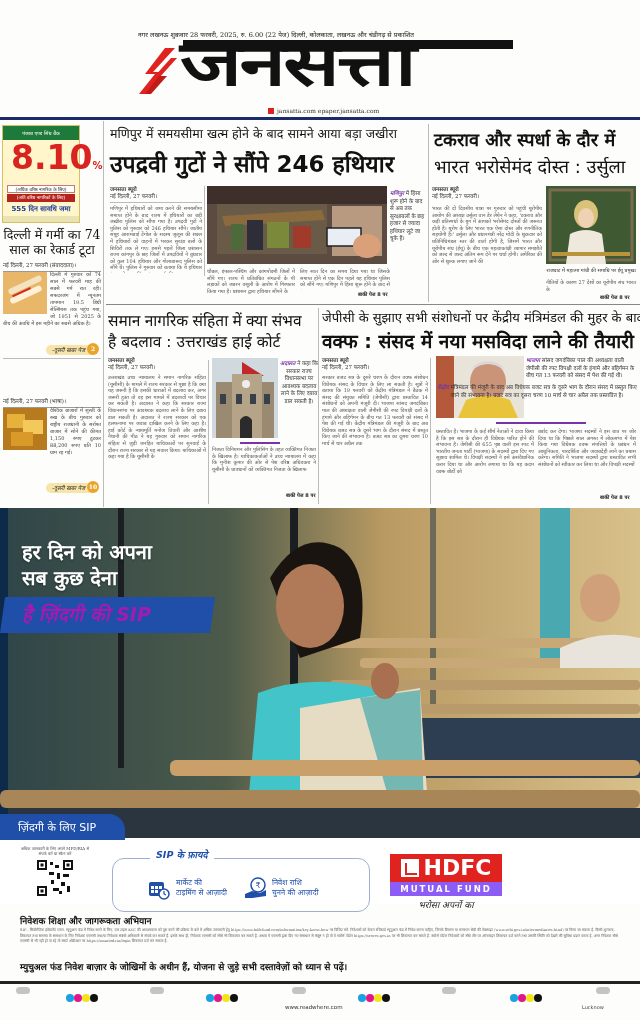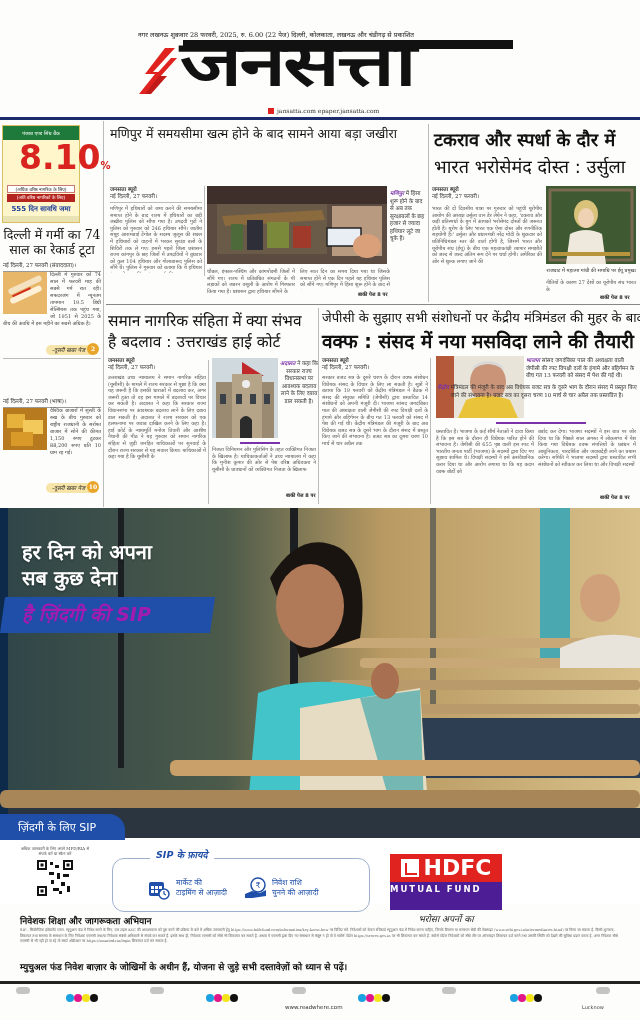--- a/index.html
+++ b/index.html
@@ -14,21 +14,21 @@
   .logo-text { position: absolute; left: 180px; top: 33px; font-family: "DejaVu Sans", sans-serif; font-weight: bold; font-size: 62px; letter-spacing: -2px; color: #111; line-height: 1; transform: scaleX(1.35); transform-origin: left top; }
   .logo-bar { position: absolute; left: 183px; top: 40px; width: 330px; height: 9px; background: #111; }
   .weburl { position: absolute; top: 107px; left: 268px; font-size: 6px; color: #333; white-space: nowrap; }
   .weburl .sq { display:inline-block; width:6px; height:6px; background:#d22; margin-right:3px; vertical-align: -1px; }
   .mast-rule { position: absolute; left: 0; top: 117px; width: 640px; height: 3px; background: #1b2a6b; }
 
   
   .left-col { position: absolute; left: 0; top: 121px; width: 104px; height: 386px; border-right: 1px solid #bbb; }
   .pnb-ad { position: absolute; left: 2px; top: 4px; width: 78px; height: 98px; background: #fff6cc; border: 1px solid #d8c060; }
   .pnb-head { height: 14px; background: #1e7a3a; color: #fff; font-size: 5px; text-align: center; line-height: 14px; font-family: "DejaVu Sans", sans-serif; }
-  .pnb-rate { font-family: "DejaVu Sans", sans-serif; font-weight: bold; color: #d8231f; font-size: 33px; line-height: 36px; text-align: left; padding-left: 16px; }
+  .pnb-rate { font-family: "DejaVu Sans", sans-serif; font-weight: bold; color: #d8231f; font-size: 33px; line-height: 36px; text-align: left; padding-left: 8px; }
   .pnb-rate .pct { font-size: 10px; color: #d8231f; }
   .pnb-line { font-size: 4.5px; text-align: center; background:#fff; border:1px solid #c77; margin: 1px 4px; height: 8px; line-height: 8px; }
   .pnb-line.red { background: #b5231e; color:#fff; border:none; }
   .pnb-term { font-size: 7px; color: #1e3f99; font-weight: bold; text-align: center; font-family: "DejaVu Sans", sans-serif; margin-top: 2px; }
   .pnb-foot { position:absolute; left:0; bottom:0; width:100%; height:6px; background:#e9e2b2; }
 
   .lc-head { position: absolute; left: 3px; width: 98px; font-size: 12.5px; line-height: 15px; text-align: center; color: #111; }
   .lc-dateline { position: absolute; left: 3px; width: 98px; font-size: 5.5px; color: #333; border-bottom: 1px solid #999; padding-bottom: 2px; }
   .lc-body { position: absolute; left: 3px; width: 98px; font-size: 5px; line-height: 7px; color: #444; text-align: justify; }
   .lc-img { float: left; width: 44px; height: 42px; margin: 1px 3px 1px 0; }
@@ -60,21 +60,21 @@
   .ad-bottom { position: absolute; left: 0; top: 332px; width: 640px; height: 64px; background: #fff; }
   .qr-note { position: absolute; left: 20px; top: 6px; width: 70px; font-size: 4px; color:#444; text-align:center; line-height:5px; }
   .qr { position: absolute; left: 37px; top: 20px; width: 36px; height: 36px; }
   .benefit-box { position: absolute; left: 112px; top: 18px; width: 258px; height: 54px; border: 1px solid #9fb0cf; border-radius: 12px; }
   .benefit-title { position: absolute; left: 150px; top: 8px; background:#fff; padding: 0 6px; font-family:"DejaVu Sans",sans-serif; font-style: italic; font-weight:bold; color:#1f4fa8; font-size: 9.5px; }
   .benefit { position: absolute; font-family:"DejaVu Sans",sans-serif; color:#1f4fa8; font-size: 7.5px; line-height: 10px; }
   .hdfc { position: absolute; left: 390px; top: 14px; width: 112px; }
   .hdfc-top { height: 28px; background: #e0231f; color: #fff; font-family:"DejaVu Sans",sans-serif; font-weight:bold; font-size: 22px; line-height: 28px; text-align:center; position: relative; }
   .hdfc-top .bx { display:inline-block; width:18px; height:18px; background:#fff; vertical-align:-2px; margin-right:5px; position:relative; }
   .hdfc-top .bx::after { content:""; position:absolute; left:4px; top:4px; width:10px; height:10px; border:2px solid #e0231f; border-top:none; border-right:none; }
-  .hdfc-bot { height: 28px; background: #4c1d95; color: #fff; font-family:"DejaVu Sans",sans-serif; font-weight:bold; font-size: 8.5px; letter-spacing: 2px; line-height:14px; }
+  .hdfc-bot { height: 14px; background: #8b5cf6; color: #fff; font-family:"DejaVu Sans",sans-serif; font-weight:bold; font-size: 8.5px; letter-spacing: 2px; line-height:14px; text-align:center; }
   .hdfc-slogan { text-align:center; font-size: 9px; font-style: italic; color:#222; margin-top: 2px; }
 
   .edu { position: absolute; left: 0; top: 910px; width: 640px; height: 86px; }
   .edu-title { position: absolute; left: 20px; top: 4px; font-family:"DejaVu Sans",sans-serif; font-weight:bold; font-size: 9px; color:#111; }
   .edu-body { position: absolute; left: 20px; top: 18px; width: 605px; font-size: 3.6px; line-height: 5.6px; color: #555; }
   .edu-warning { position: absolute; left: 20px; top: 50px; font-family:"DejaVu Sans",sans-serif; font-weight:bold; font-size: 9px; color:#111; white-space: nowrap; }
   .bottom-rule { position: absolute; left: 0; top: 981px; width: 640px; height: 3px; background: #222; }
 
   .regmarks { position: absolute; left: 0; top: 985px; width: 640px; height: 14px; }
   .reg { position: absolute; top: 2px; }
@@ -131,20 +131,21 @@
         <rect x="4" y="6" width="18" height="14" fill="#e6b23c"></rect>
         <rect x="20" y="12" width="20" height="14" fill="#f2c95a"></rect>
         <rect x="8" y="24" width="22" height="14" fill="#d99a2a"></rect>
       </svg>
       <span>वैश्विक बाजारों में सुस्ती के रुख के बीच गुरुवार को राष्ट्रीय राजधानी के सर्राफा बाजार में सोने की कीमत 1,150 रुपए टूटकर 88,200 रुपए प्रति 10 ग्राम रह गई।</span>
     </div>
     <div class="more-tag" style="top:362px;"><span>-दूसरी खबर पेज</span><span class="num">10</span></div>
   </div>
 
   <div class="kicker" style="left:110px; top:125px; font-size:12.5px;">मणिपुर में समयसीमा खत्म होने के बाद सामने आया बड़ा जखीरा</div>
+  <div class="headline" style="left:110px; top:147px; font-size:23px;">उपद्रवी गुटों ने सौंपे 246 हथियार</div>
   <div class="byline" style="left:110px; top:186px;"><b>जनसत्ता ब्यूरो</b><br><span>नई दिल्ली, 27 फरवरी।</span></div>
   <div class="h-rule" style="left:110px; top:202px; width:92px;"></div>
   <div class="body-text" style="left:110px; top:205px; width:92px; height:68px;">मणिपुर में हथियारों को जमा करने की समयसीमा समाप्त होने के बाद राज्य में हथियारों का बड़ी जखीरा पुलिस को सौंपा गया है। उपद्रवी गुटों ने पुलिस को गुरुवार को 246 हथियार सौंपे। जातीय समूह आरामबाई टेंगोल के सदस्य जुलूस की शक्ल में हथियारों को वाहनों में भरकर सुरक्षा बलों के शिविरों तक ले गए। इससे पहले जिला प्रशासन राज्य कांगपुर के छह जिलों में उपद्रवियों ने बुधवार को कुल 104 हथियार और गोलाबारूद पुलिस को सौंपे थे। पुलिस ने गुरुवार को बताया कि ये हथियार इंफाल के काकचिंग, इंफाल-पूर्व, बिष्णुपुर,</div>
   <div class="col-rule" style="left:204px; top:186px; height:90px;"></div>
 
   <svg class="photo" style="left:207px; top:186px; width:180px; height:78px;" viewBox="0 0 180 78" preserveAspectRatio="none">
     <rect width="180" height="78" fill="#5b4b40"></rect>
     <rect x="0" y="0" width="180" height="18" fill="#3f2f2a"></rect>
     <rect x="10" y="18" width="110" height="50" fill="#6a5a48"></rect>
     <path d="M15 30 L115 24 L118 34 L18 40 Z" fill="#8b6a3e"></path>

